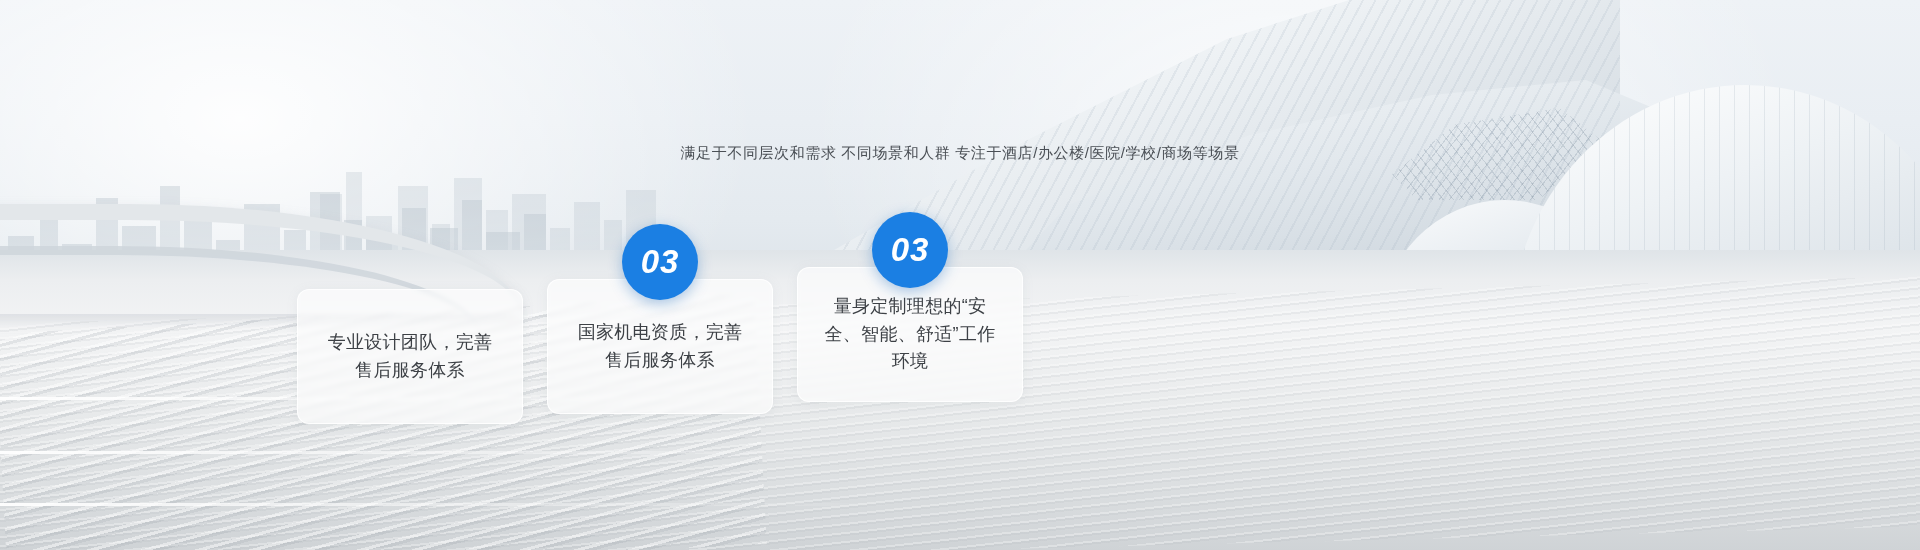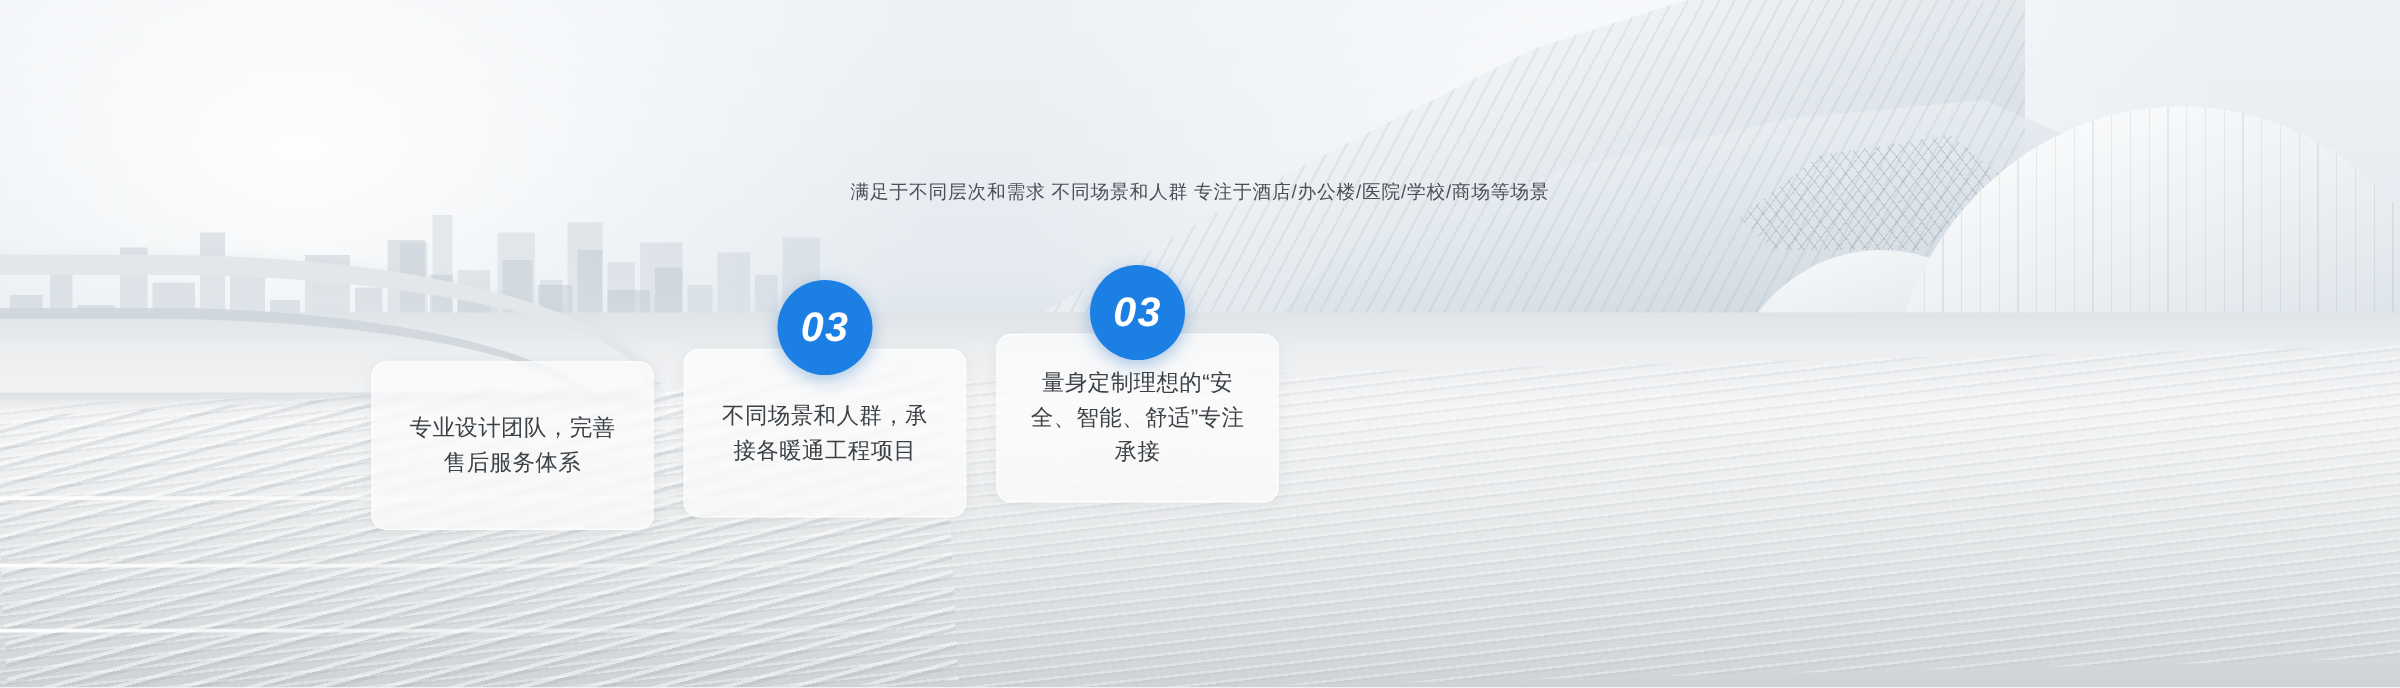--- a/index.html
+++ b/index.html
@@ -295,22 +295,22 @@
 
   <div class="cards">
 
 
     <div class="card c2">
       <div class="card-text">专业设计团队，完善售后服务体系</div>
     </div>
 
     <div class="card c3">
       <div class="badge">03</div>
-      <div class="card-text">不同场景和人群，承接各暖通工程项目</div>
+      <div class="card-text">国家机电资质，完善售后服务体系</div>
     </div>
 
     <div class="card c4">
       <div class="badge">03</div>
-      <div class="card-text">量身定制理想的“安全、智能、舒适”专注承接</div>
+      <div class="card-text">量身定制理想的“安全、智能、舒适”工作环境</div>
     </div>
 
   </div>
 </div>
 
 </body></html>

